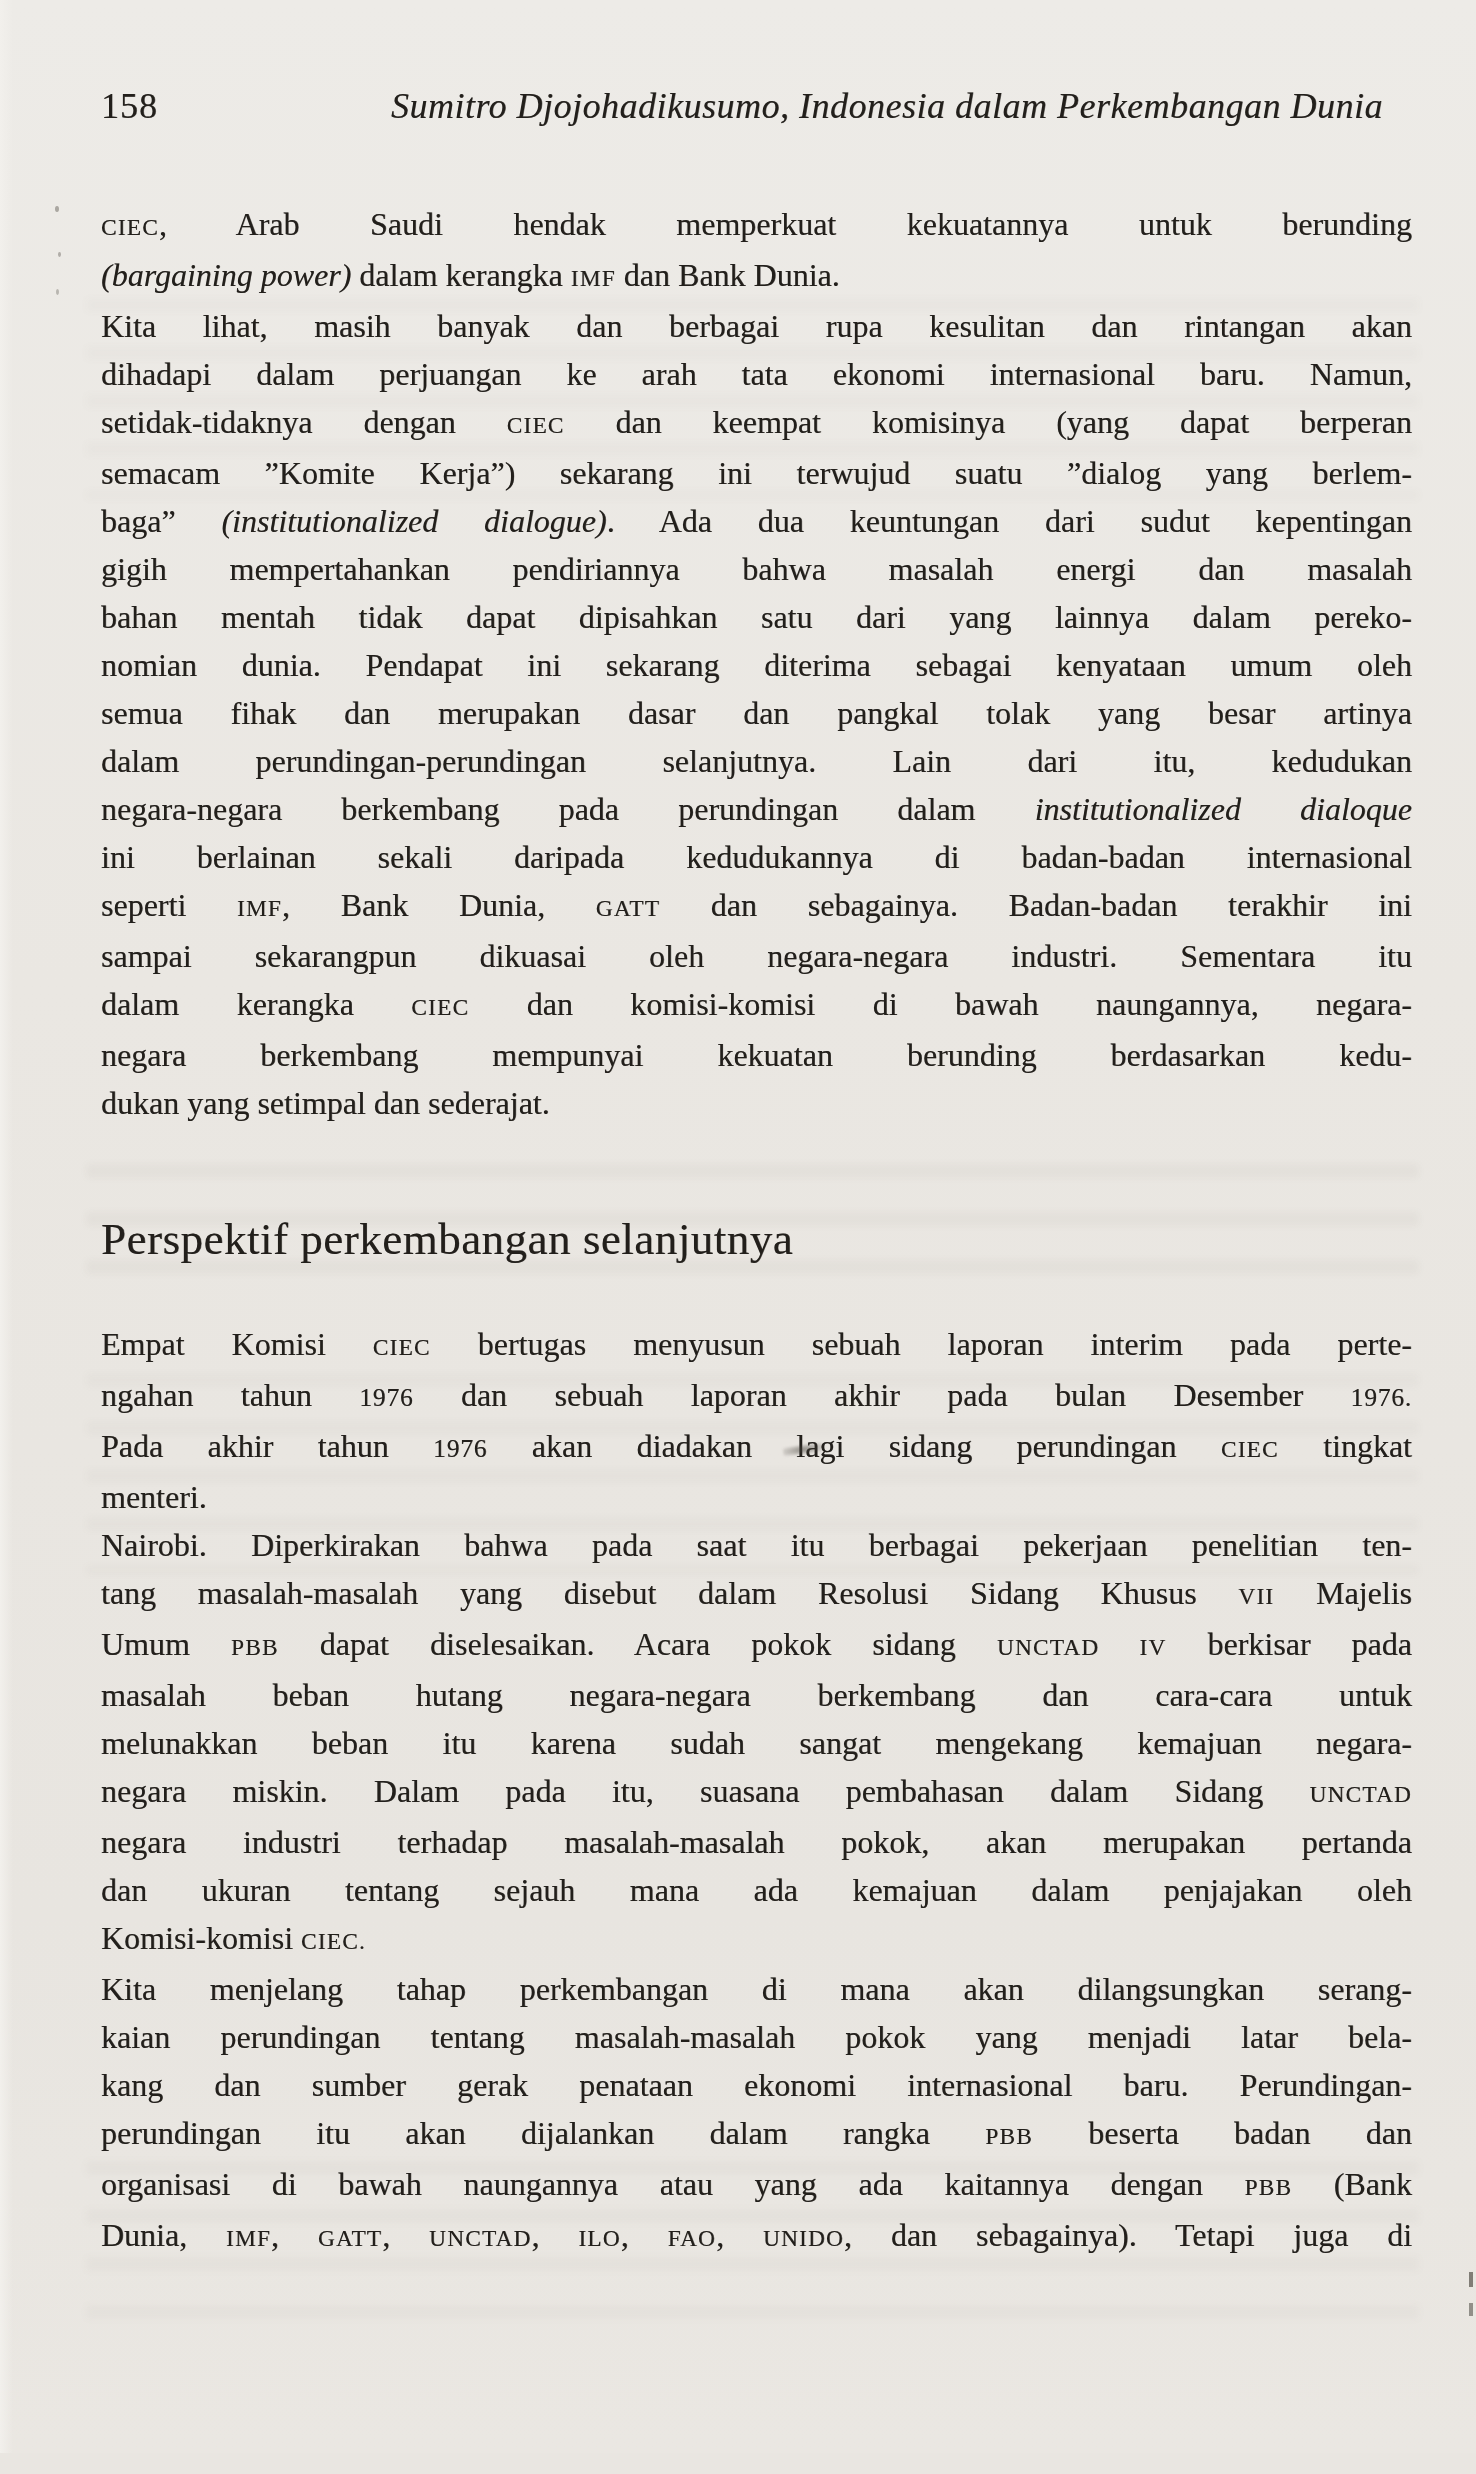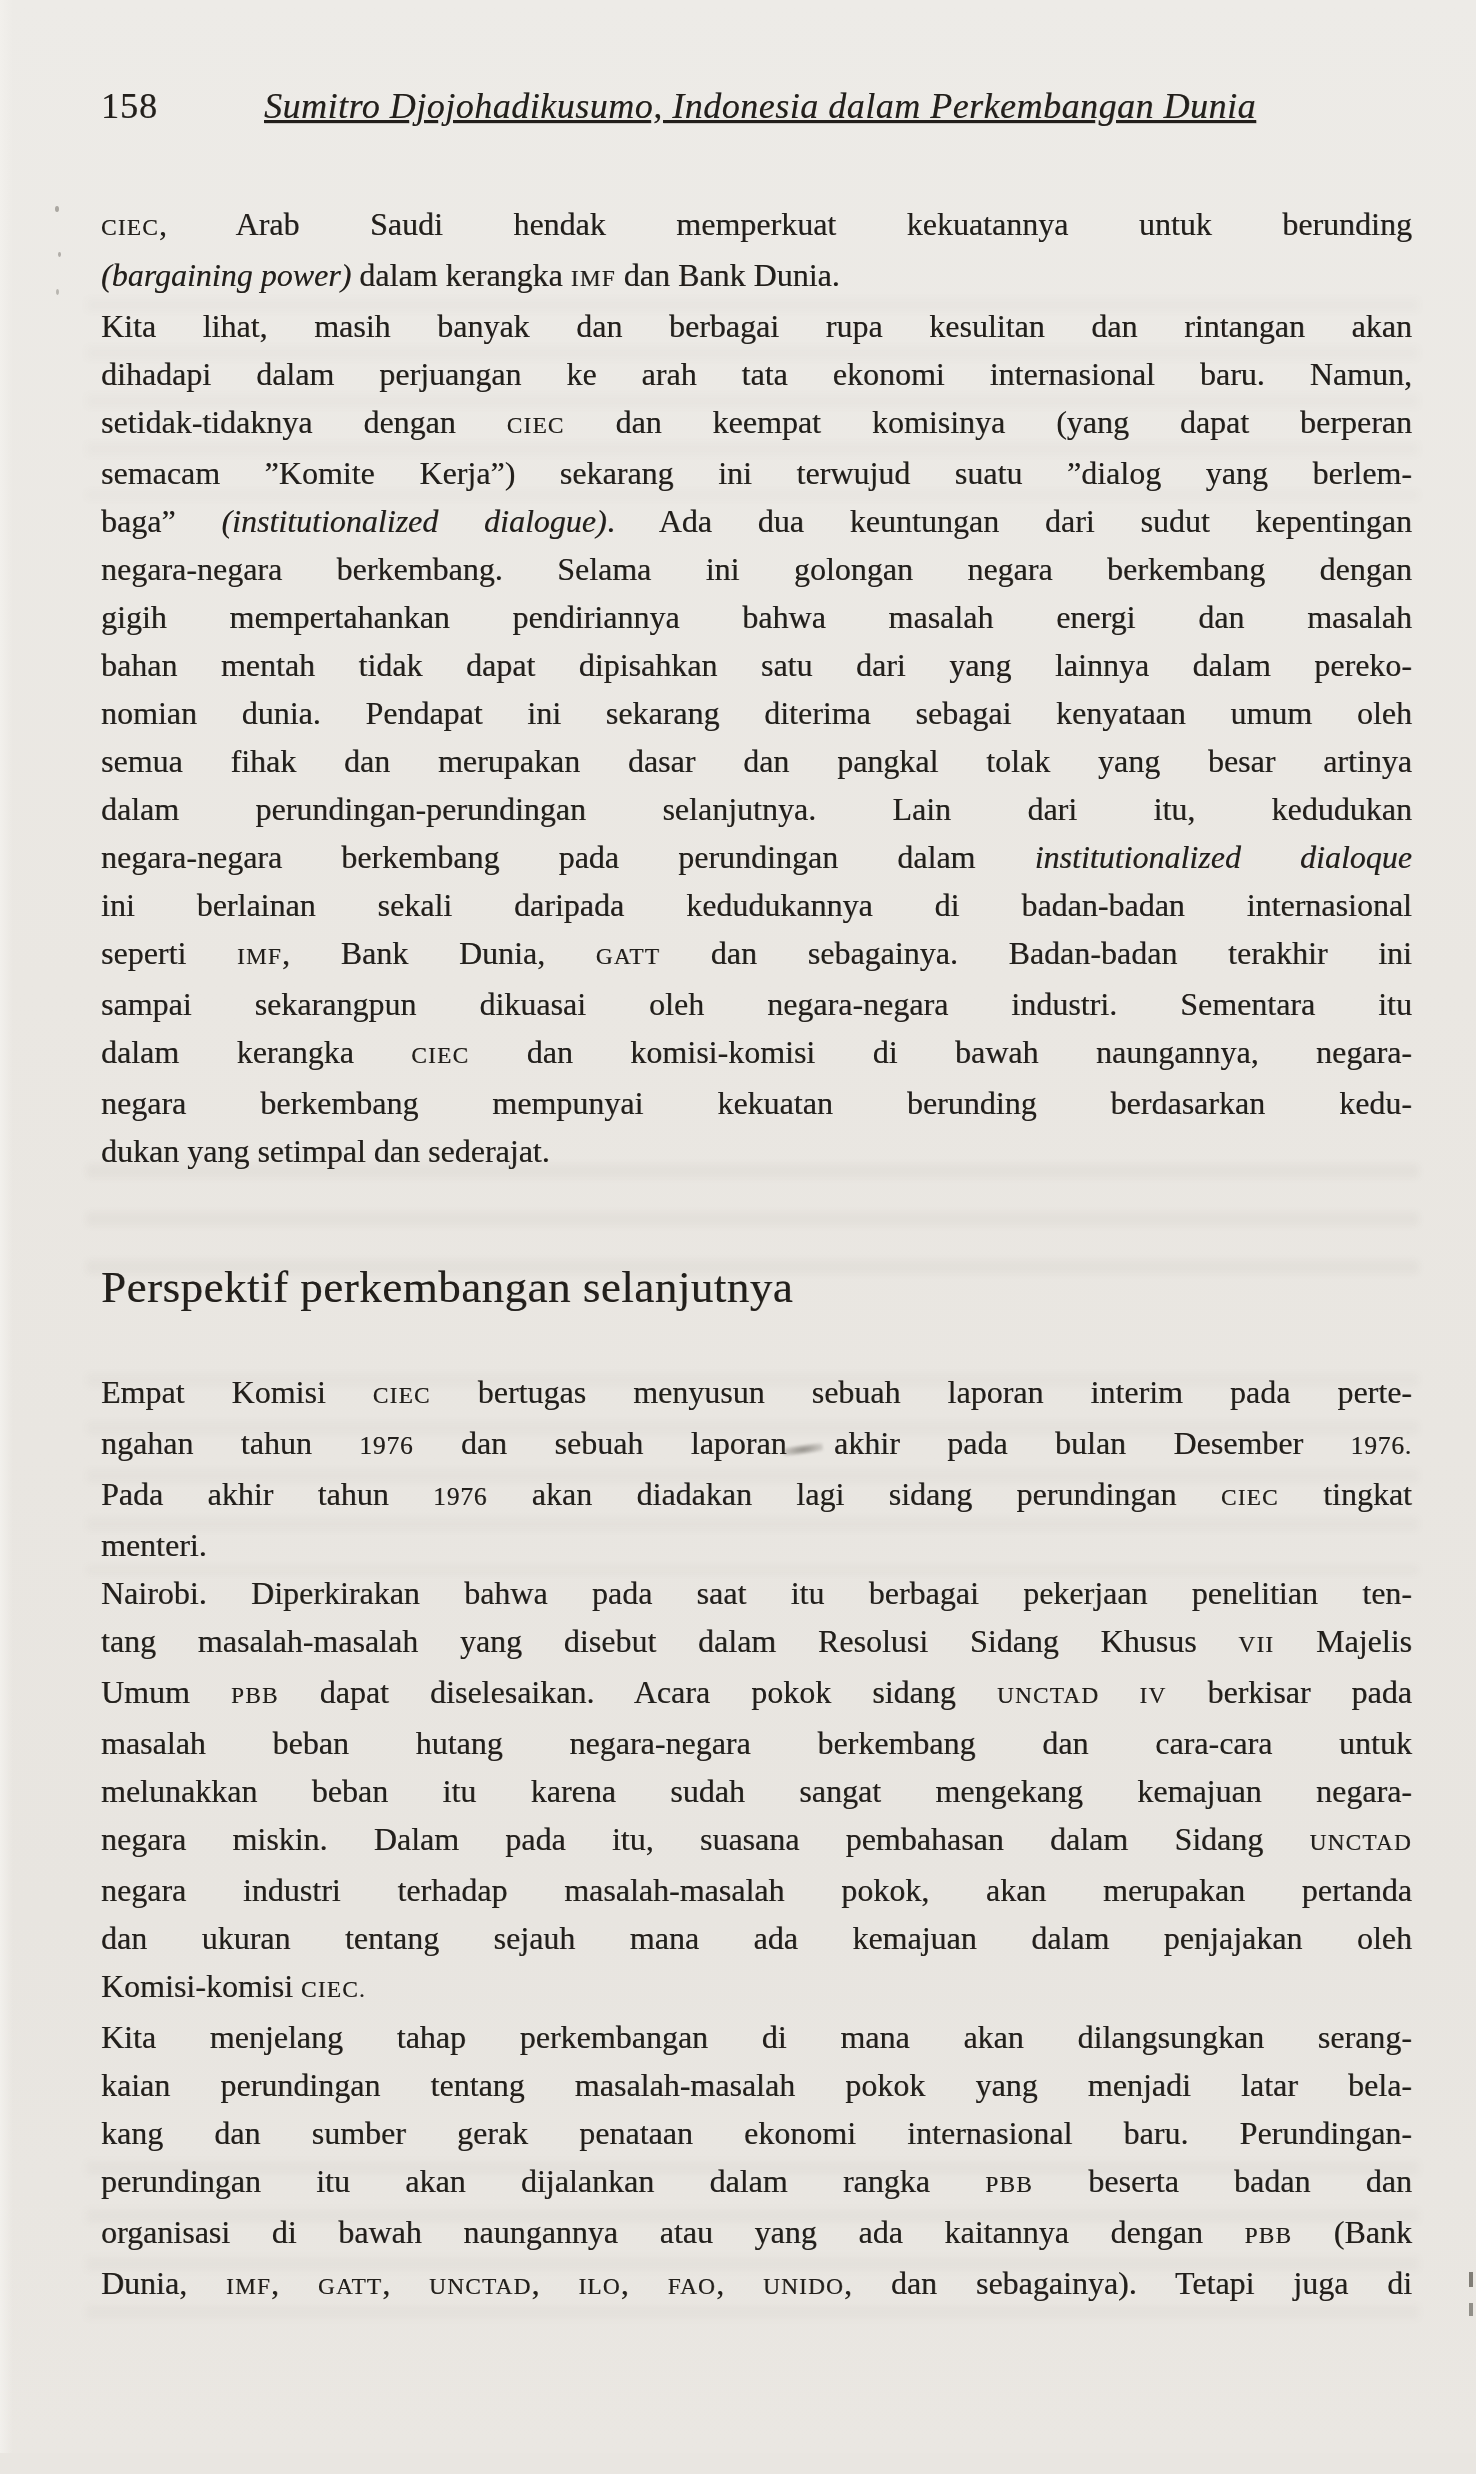--- a/index.html
+++ b/index.html
@@ -32,25 +32,24 @@
     align-items: baseline;
     font-size: 36px;
     line-height: 46px;
   }
   .page-number {
     width: 163px;
     letter-spacing: 1px;
   }
   .running-title {
     flex: 1;
-    text-align: left;
+    text-align: right;
     font-style: italic;
     letter-spacing: 0.5px;
     padding-right: 29px;
-    text-decoration: underline;
   }
   .body-text {
     position: absolute;
     left: 101px; right: 65px; top: 200px;
     font-size: 32px;
   }
   .paragraph { margin: 0; }
   .line {
     line-height: 48px;
     text-align: justify;
@@ -130,21 +129,20 @@
       <div class="paragraph">
         <div class="line just"><span class="sc">CIEC</span><span>, Arab Saudi hendak memperkuat kekuatannya untuk berunding</span></div>
         <div class="line last"><span class="it">(bargaining power)</span><span> dalam kerangka </span><span class="sc">IMF</span><span> dan Bank Dunia.</span></div>
       </div>
       <div class="paragraph">
         <div class="line just"><span>Kita lihat, masih banyak dan berbagai rupa kesulitan dan rintangan akan</span></div>
         <div class="line just"><span>dihadapi dalam perjuangan ke arah tata ekonomi internasional baru. Namun,</span></div>
         <div class="line just"><span>setidak-tidaknya dengan </span><span class="sc">CIEC</span><span> dan keempat komisinya (yang dapat berperan</span></div>
         <div class="line just"><span>semacam ”Komite Kerja”) sekarang ini terwujud suatu ”dialog yang berlem-</span></div>
         <div class="line just"><span>baga” </span><span class="it">(institutionalized dialogue)</span><span>. Ada dua keuntungan dari sudut kepentingan</span></div>
-        <div class="line just"><span>negara-negara berkembang. Selama ini golongan negara berkembang dengan</span></div>
         <div class="line just"><span>gigih mempertahankan pendiriannya bahwa masalah energi dan masalah</span></div>
         <div class="line just"><span>bahan mentah tidak dapat dipisahkan satu dari yang lainnya dalam pereko-</span></div>
         <div class="line just"><span>nomian dunia. Pendapat ini sekarang diterima sebagai kenyataan umum oleh</span></div>
         <div class="line just"><span>semua fihak dan merupakan dasar dan pangkal tolak yang besar artinya</span></div>
         <div class="line just"><span>dalam perundingan-perundingan selanjutnya. Lain dari itu, kedudukan</span></div>
         <div class="line just"><span>negara-negara berkembang pada perundingan dalam </span><span class="it">institutionalized dialoque</span></div>
         <div class="line just"><span>ini berlainan sekali daripada kedudukannya di badan-badan internasional</span></div>
         <div class="line just"><span>seperti </span><span class="sc">IMF</span><span>, Bank Dunia, </span><span class="sc">GATT</span><span> dan sebagainya. Badan-badan terakhir ini</span></div>
         <div class="line just"><span>sampai sekarangpun dikuasai oleh negara-negara industri. Sementara itu</span></div>
         <div class="line just"><span>dalam kerangka </span><span class="sc">CIEC</span><span> dan komisi-komisi di bawah naungannya, negara-</span></div>

